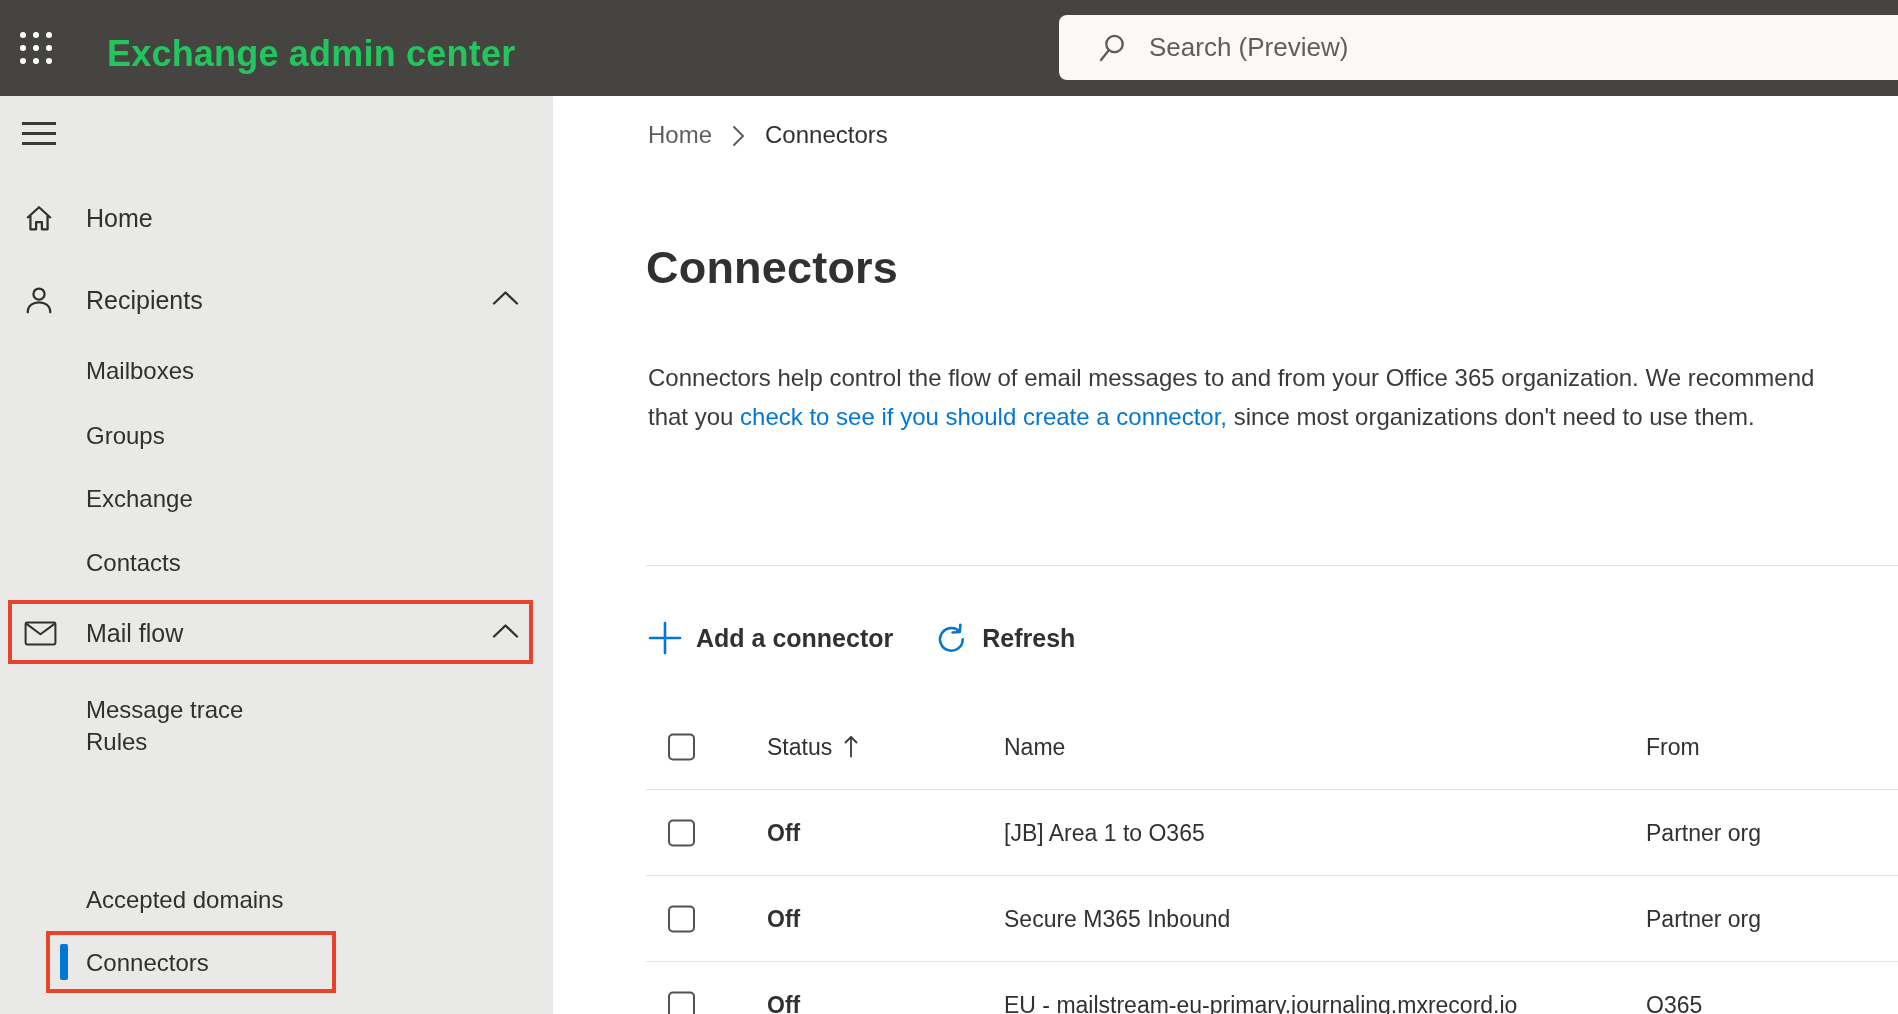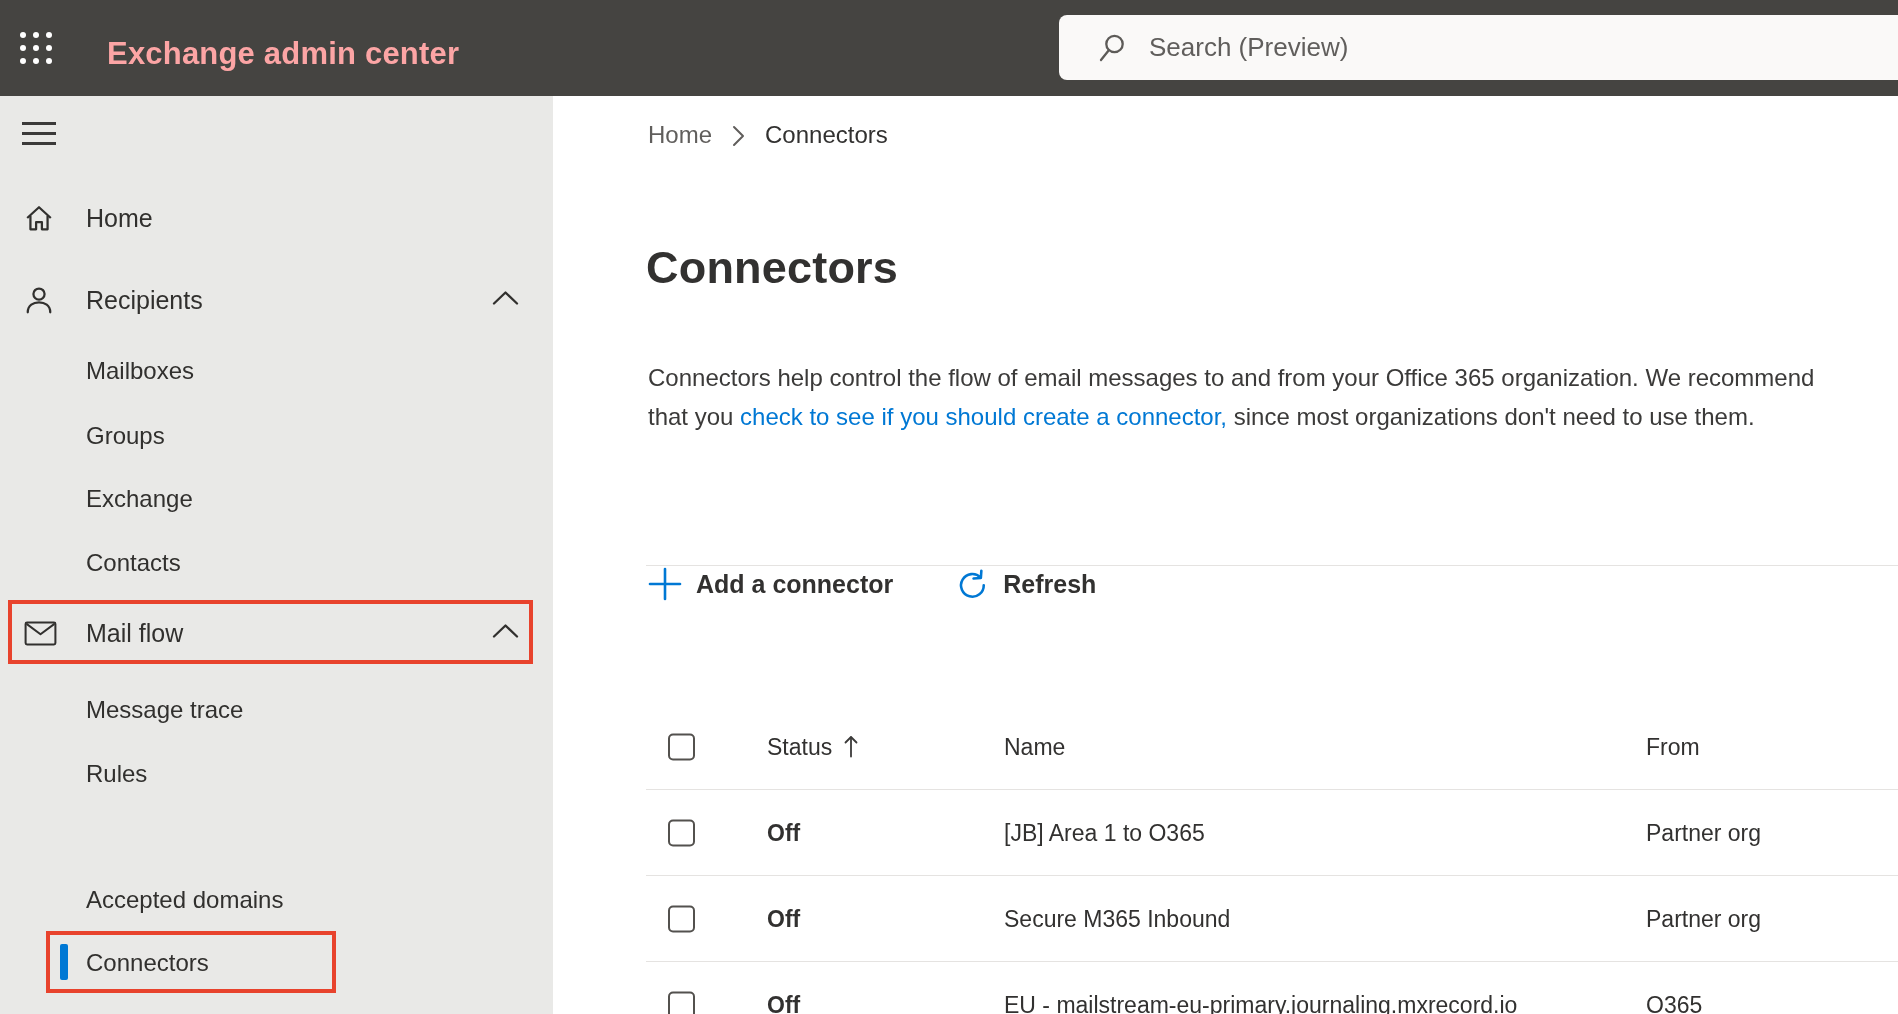--- a/index.html
+++ b/index.html
@@ -17,21 +17,21 @@
     background: #454441;
   }
   .waffle-btn {
     position: absolute; left: 20px; top: 29px; width: 38px; height: 38px;
     background: transparent; border: none; cursor: pointer;
   }
   .waffle-grid { display: grid; grid-template-columns: repeat(3, 6px); grid-gap: 7px; width: 32px; }
   .waffle-grid i { width: 6px; height: 6px; border-radius: 50%; background: #ffffff; }
   .app-title {
     position: absolute; left: 107px; top: 0; height: 108px; display: flex; align-items: center;
-    color: #fca5a5; font-size: 31px; font-weight: 600; letter-spacing: 0.2px;
+    color: #22c55e; font-size: 36px; font-weight: 600; letter-spacing: 0.2px;
   }
   .searchbox {
     position: absolute; left: 1059px; top: 15px; right: -12px; height: 65px;
     background: #faf9f8; border-radius: 8px; display: flex; align-items: center;
   }
   .searchbox svg { margin-left: 38px; flex: 0 0 auto; }
   .searchbox input {
     flex: 1; height: 100%; border: none; outline: none; background: transparent;
     font-family: "Liberation Sans", sans-serif; font-size: 26px; color: #323130; margin-left: 22px;
   }
@@ -77,21 +77,21 @@
     font-size: 45px; font-weight: 700; color: #323130; letter-spacing: 0.2px;
   }
   .description {
     position: absolute; left: 95px; top: 262px; width: 1205px;
     font-size: 24px; line-height: 39px; color: #3b3a39;
   }
   .description a { color: #0078d4; text-decoration: none; cursor: pointer; text-align: center; }
   .divider { position: absolute; left: 93px; right: 0; height: 1px; background: #e5e3e1; }
   .divider.toolbar-top { top: 469px; }
 
-  .toolbar { position: absolute; left: 95px; top: 460px; height: 56px; display: flex; align-items: center; gap: 21px; }
+  .toolbar { position: absolute; left: 95px; top: 514px; height: 56px; display: flex; align-items: center; }
   .tool-btn {
     display: flex; align-items: center; background: transparent; border: none; cursor: pointer;
     font-family: "Liberation Sans", sans-serif; font-size: 25px; font-weight: 600; color: #323130;
   }
   .tool-btn .tico { display: flex; align-items: center; margin-right: 14px; }
   .tool-btn + .tool-btn { margin-left: 42px; }
 
   .ctable { position: absolute; left: 93px; right: 0; top: 608px; }
   .trow { position: relative; height: 86px; border-bottom: 1px solid #e5e3e1; }
   .trow .cell { position: absolute; top: 50%; transform: translateY(-50%); font-size: 23px; color: #323130; white-space: nowrap; }
@@ -191,21 +191,21 @@
       <span class="chev">
         <svg width="27" height="16" viewBox="0 0 27 16" fill="none" stroke="#31302e" stroke-width="2.3" stroke-linecap="round" stroke-linejoin="round">
           <path d="M2 13.5 L13.5 2.5 L25 13.5"></path>
         </svg>
       </span>
     </div>
 
     <div class="nav-item sub" style="top:583px;">
       <span class="nlabel">Message trace</span>
     </div>
-    <div class="nav-item sub" style="top:647px;">
+    <div class="nav-item sub" style="top:615px;">
       <span class="nlabel">Rules</span>
     </div>
     <div class="nav-item sub" style="top:773px;">
       <span class="nlabel">Accepted domains</span>
     </div>
     <div class="nav-item sub" style="top:836px;">
       <span class="sel-bar" style="top:12px; height:36px;"></span>
       <span class="nlabel">Connectors</span>
     </div>
 

